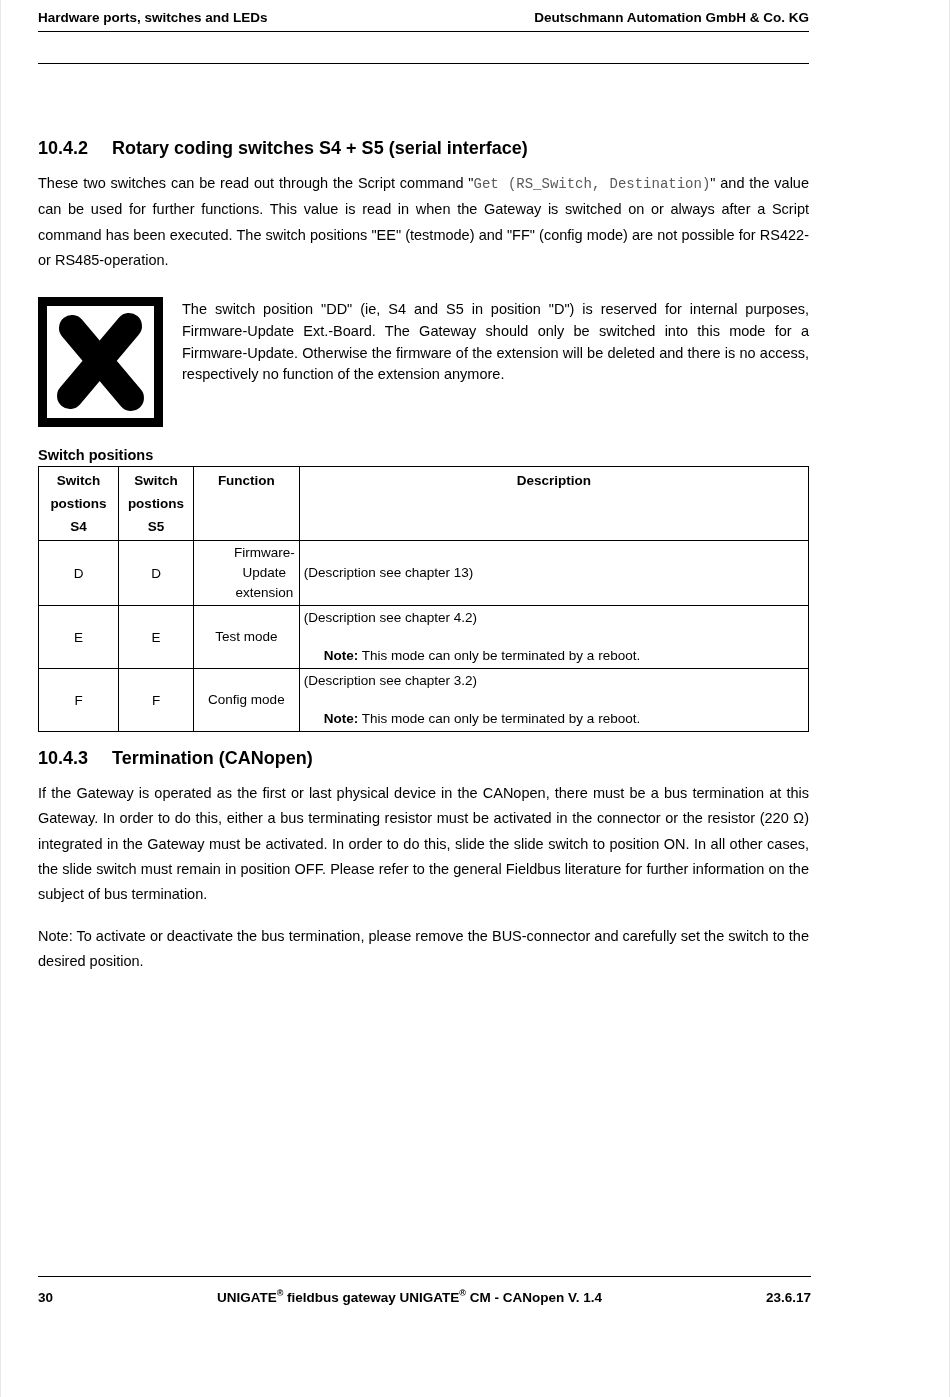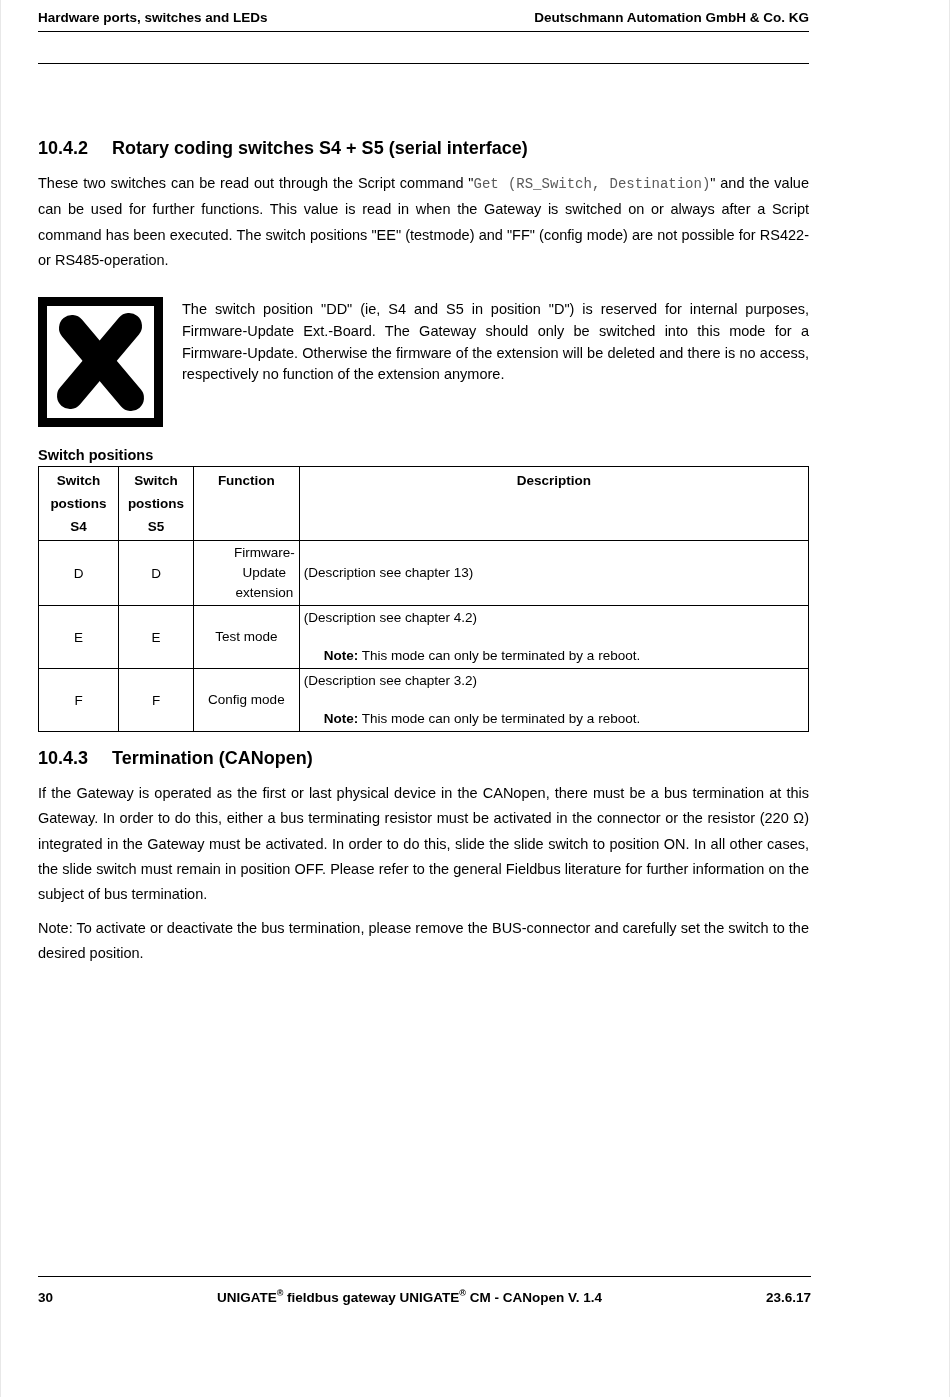--- a/index.html
+++ b/index.html
@@ -38,21 +38,21 @@
   .section-heading .num { margin-right: 24px; }
   .section-heading.second { margin-top: 16px; }
 
   
   .para {
     margin: 12px 0 0 0;
     font-size: 14.5px;
     line-height: 25.3px;
     text-align: justify;
   }
-  .para.cont { margin-top: 8px; }
+  .para.cont { margin-top: 16px; }
   .code {
     font-family: "Liberation Mono", "DejaVu Sans Mono", monospace;
     color: #5a5a5a;
     font-size: 14px;
   }
 
   
   .warning {
     margin-top: 24px;
     display: flex;

